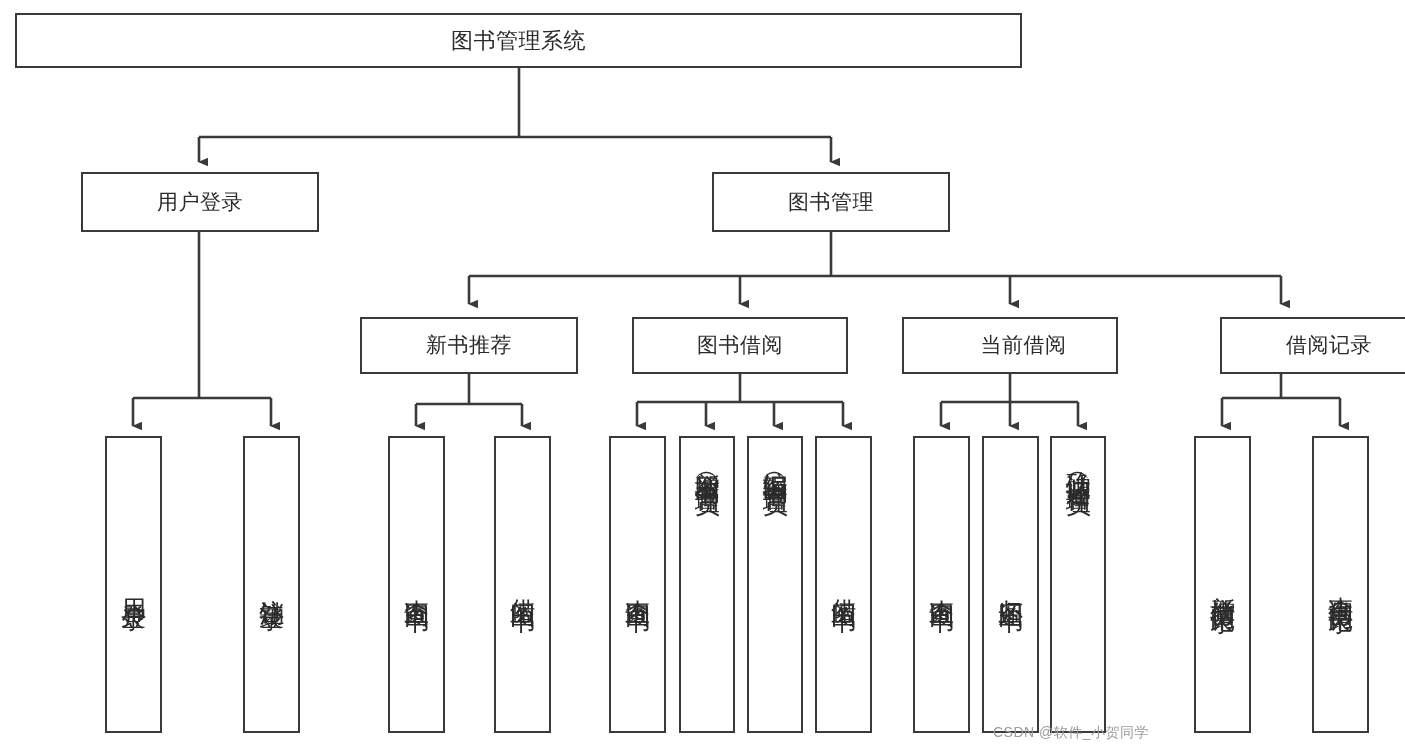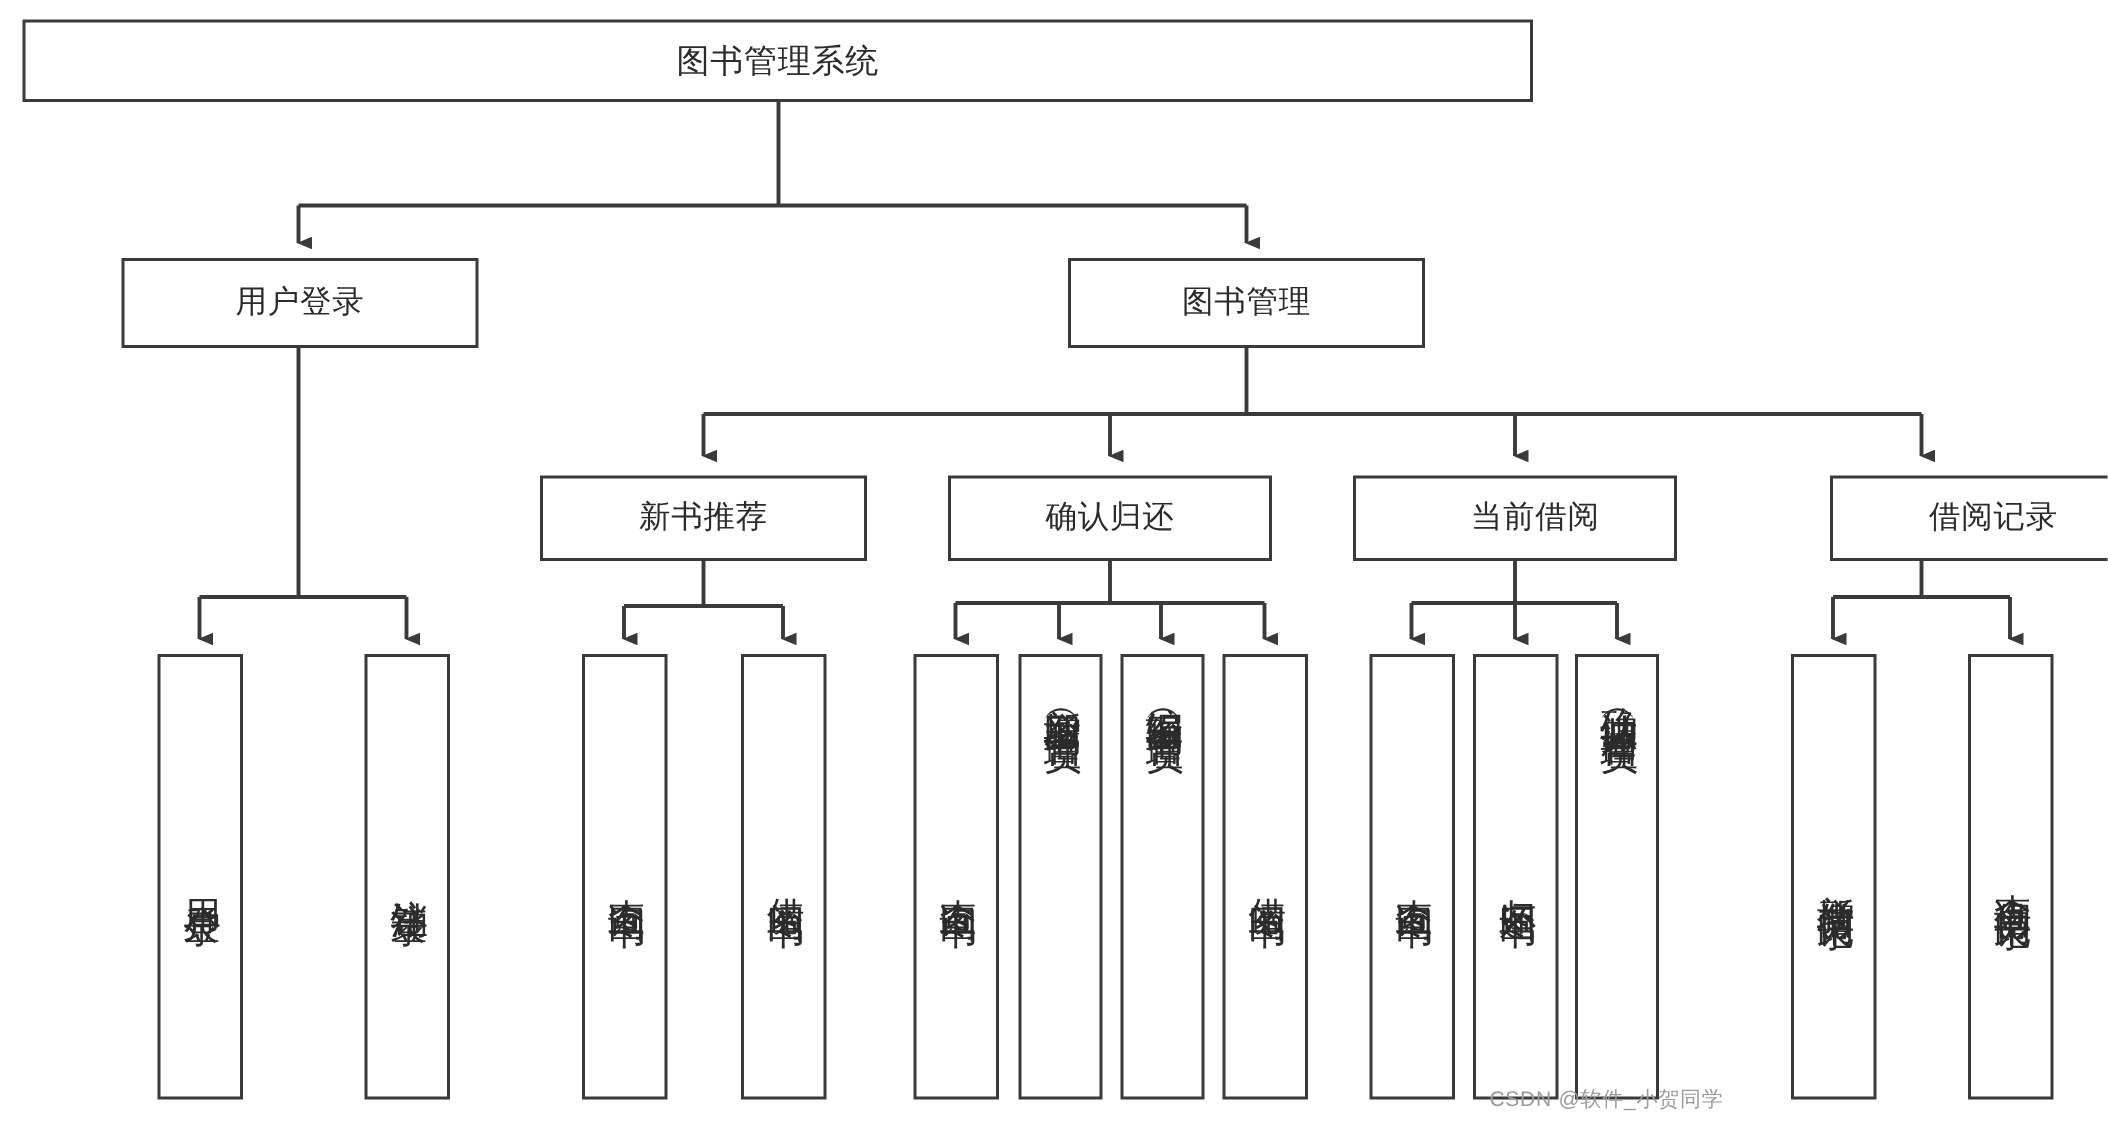--- a/index.html
+++ b/index.html
@@ -124,21 +124,21 @@
     <span class="lbl">用户登录</span>
   </div>
   <div class="node horiz" style="left:712px;top:172px;width:238px;height:60px;">
     <span class="lbl">图书管理</span>
   </div>
 
   <div class="node horiz" style="left:360px;top:317px;width:218px;height:57px;">
     <span class="lbl">新书推荐</span>
   </div>
   <div class="node horiz" style="left:632px;top:317px;width:216px;height:57px;">
-    <span class="lbl">确认归还</span>
+    <span class="lbl">图书借阅</span>
   </div>
   <div class="node horiz" style="left:902px;top:317px;width:216px;height:57px;padding-left:27px;">
     <span class="lbl">当前借阅</span>
   </div>
   <div class="node horiz" style="left:1172px;top:317px;width:218px;height:57px;margin-left:48px;">
     <span class="lbl">借阅记录</span>
   </div>
 
   <div class="node vert mid" style="left:105px;top:436px;width:57px;height:297px;">
     <span class="lbl">用户登录</span>

